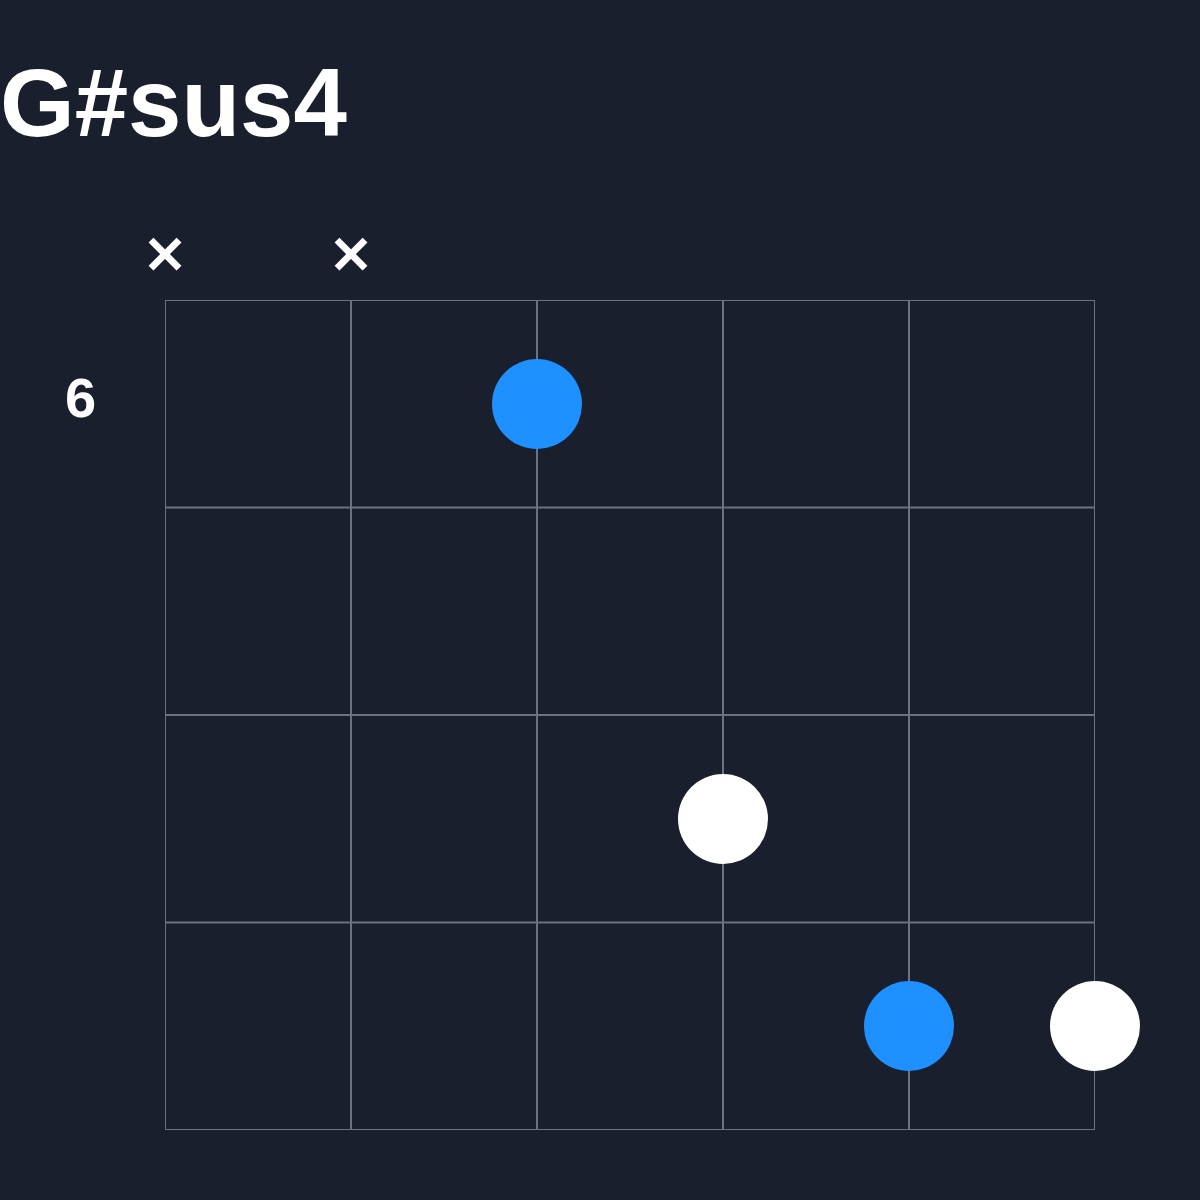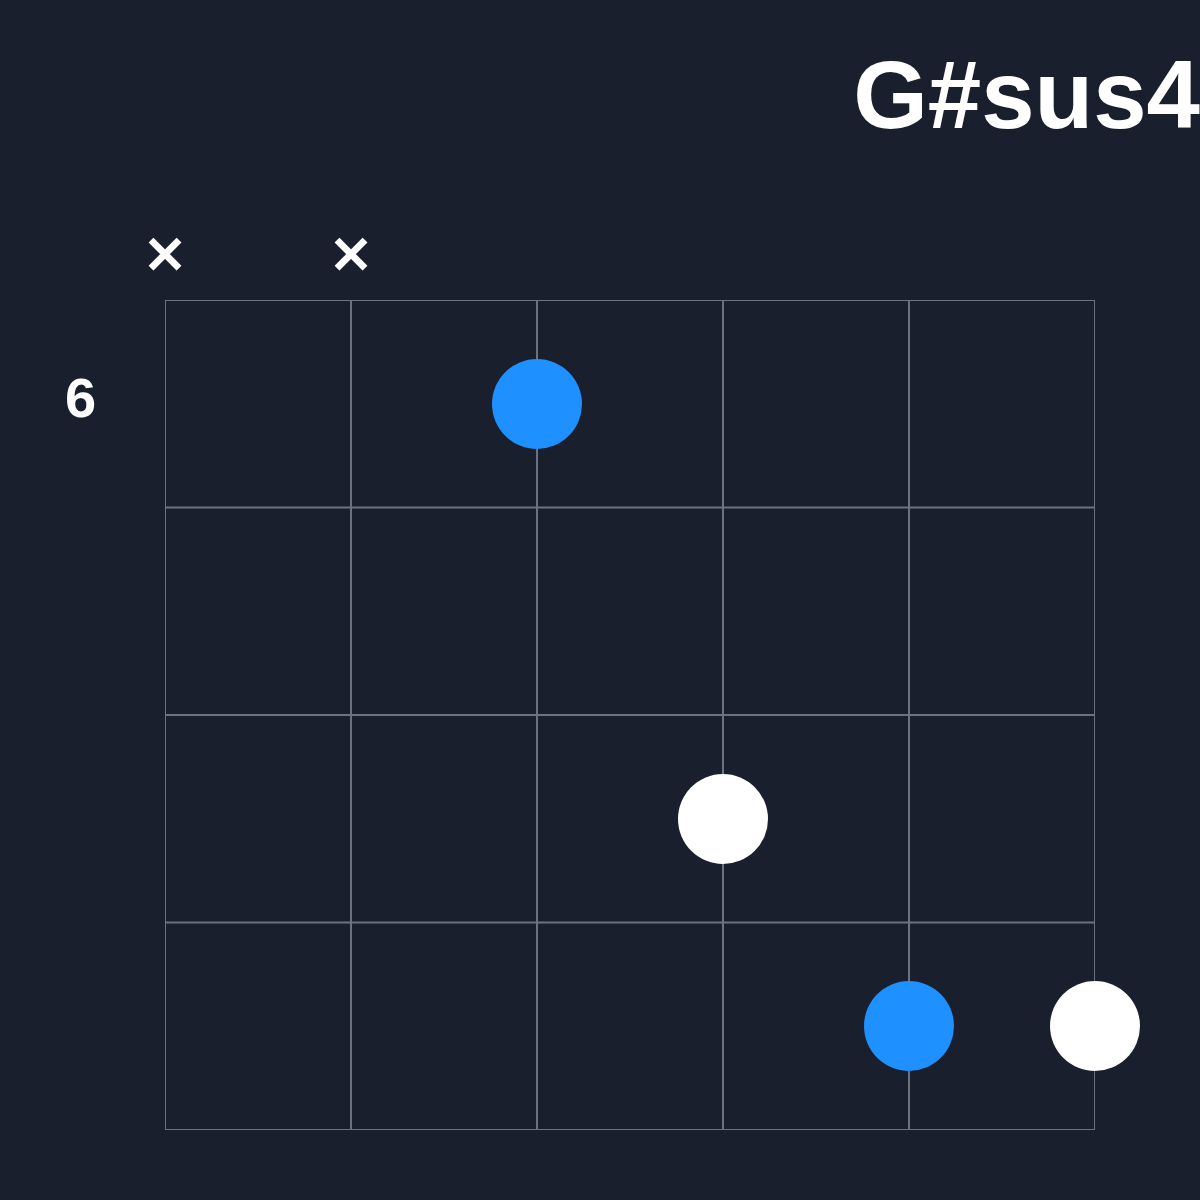--- a/index.html
+++ b/index.html
@@ -11,24 +11,24 @@
       width: 1200px;
       height: 1200px;
       background-color: #1a1f2e;
       font-family: Arial, Helvetica, sans-serif;
       color: #ffffff;
       overflow: hidden;
       position: relative;
     }
     .chord-title {
       position: absolute;
-      top: 40px;
+      top: 48px;
       left: 0;
       width: 100%;
-      text-align: right;
+      text-align: left;
       font-size: 96px;
       font-weight: bold;
       color: #ffffff;
     }
     .diagram-container {
       position: absolute;
       top: 300px;
       left: 165px;
       width: 930px;
       height: 830px;

